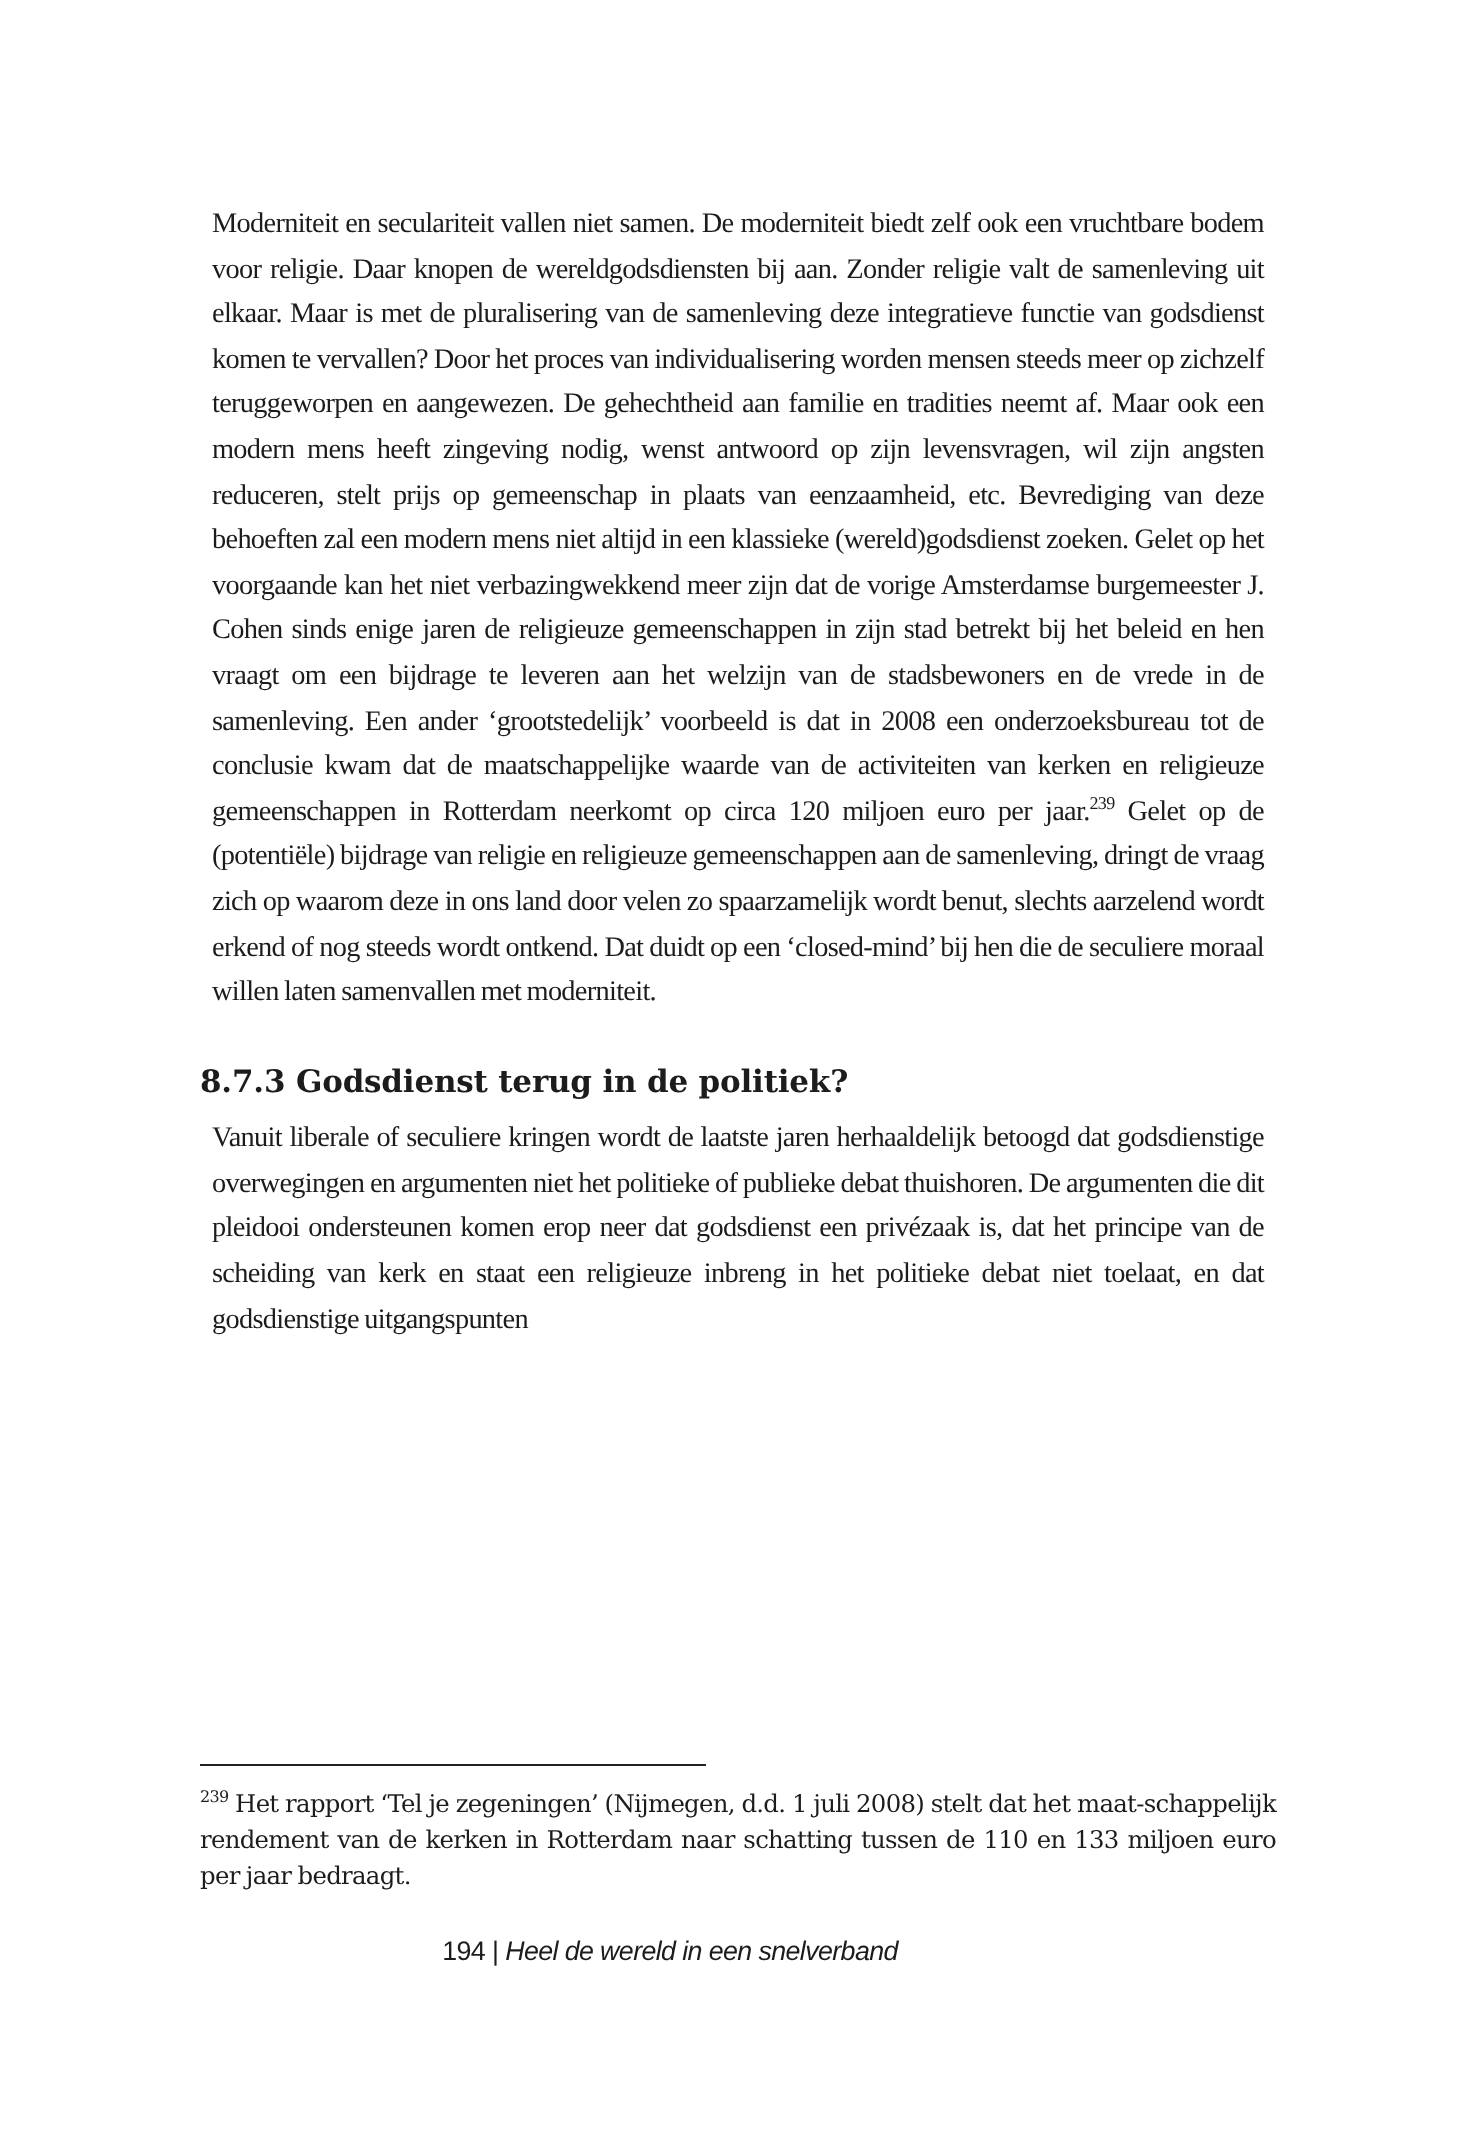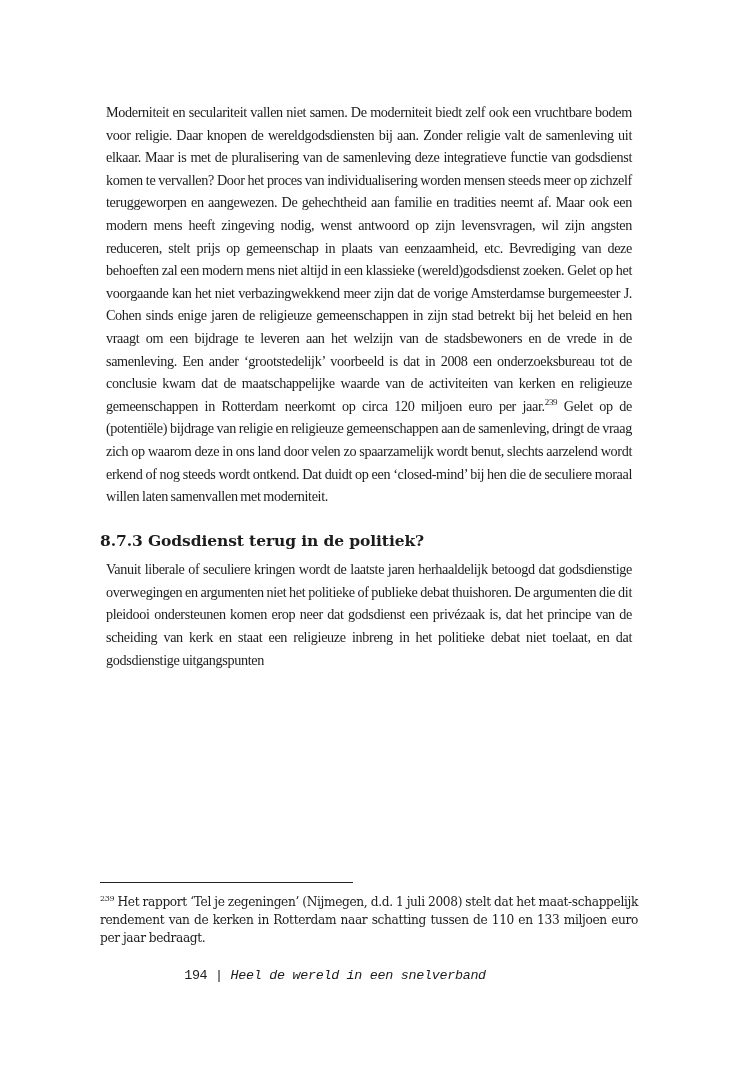--- a/index.html
+++ b/index.html
@@ -67,21 +67,21 @@
       word-spacing: -0.4px;
       margin: 0;
     }
     .footnote sup { font-size: 8px; }
     .folio {
       position: absolute;
       left: 0;
       top: 966px;
       width: 670px;
       text-align: center;
-      font-family: Liberation Mono, monospace;
+      font-family: Liberation Sans, sans-serif;
       font-size: 13.4px;
       line-height: 20px;
       letter-spacing: -0.3px;
     }
     .folio .title { font-style: italic; }
   </style>
 </head>
 <body>
 
 <div class="page">

